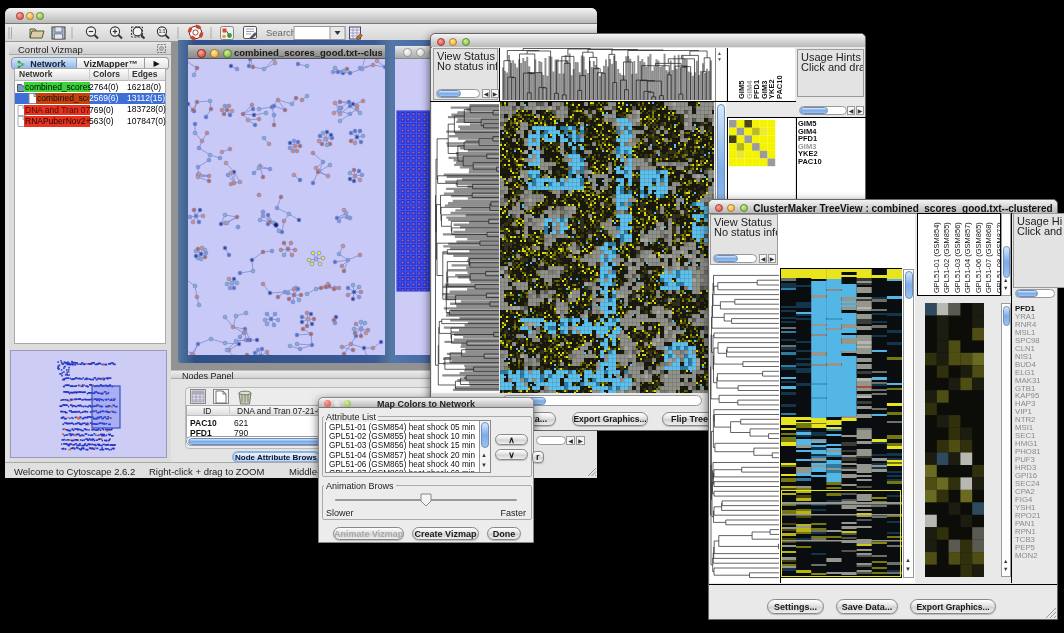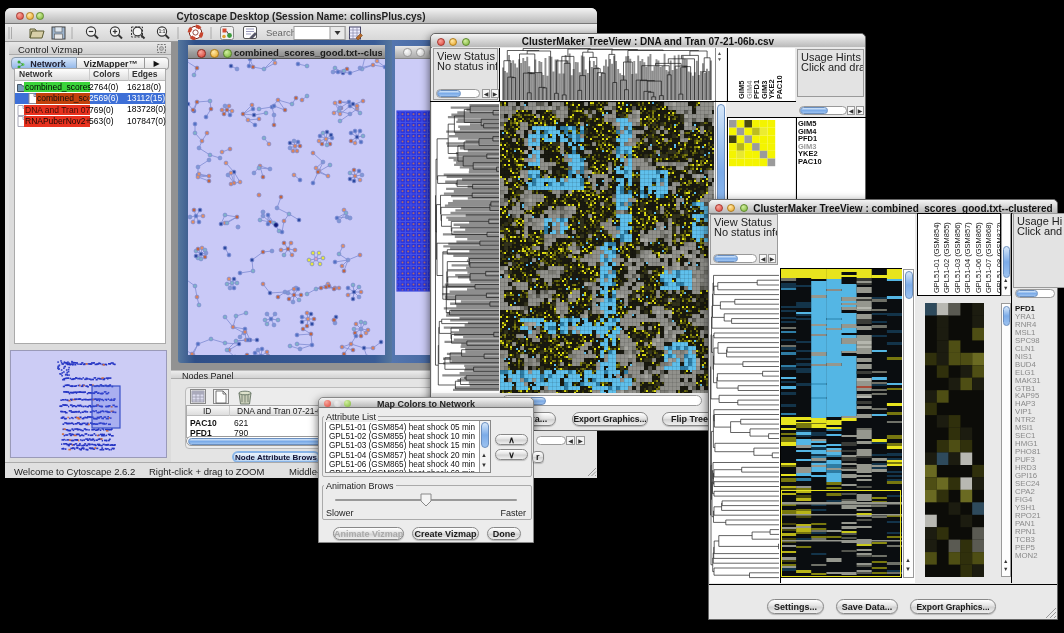--- a/index.html
+++ b/index.html
@@ -13,21 +13,20 @@
 </style></head><body>
 
 
 <div class="win" style="left:5px;top:8px;width:592px;height:470px;background:#e2e2e2;border-radius:6px 6px 0 0;box-shadow:0 2px 8px rgba(0,0,0,0.6)">
   <div class="tbar" style="height:16px;border-radius:6px 6px 0 0"></div>
   <div class="lights">
       <i style="left:11px;top:4px;width:7.5px;height:7.5px;background:radial-gradient(circle at 35% 30%,#f8a89e,#dd4338);border:0.5px solid #a83830"></i>
   <i style="left:21px;top:4px;width:7.5px;height:7.5px;background:radial-gradient(circle at 35% 30%,#ffe9a8,#e9a323);border:0.5px solid #b07f20"></i>
   <i style="left:31px;top:4px;width:7.5px;height:7.5px;background:radial-gradient(circle at 35% 30%,#d2f0a0,#7cb338);border:0.5px solid #5f8a2c"></i>
     </div>
-  <div style="position:absolute;left:0;right:0;top:2.5px;text-align:center;font-size:10px;font-weight:bold;color:#222">Cytoscape Desktop (Session Name: collinsPlus.cys)</div>
 
   <div style="position:absolute;left:0;right:0;top:16px;height:18px;background:linear-gradient(#ececec,#d6d6d6);border-bottom:1px solid #999">
     <svg width="592" height="18">
       <g stroke="#aaa">
           <line x1="4" y1="3" x2="4" y2="15"></line>
           <line x1="6.5" y1="3" x2="6.5" y2="15"></line>
       <line x1="67" y1="3" x2="67" y2="15"></line>
           <line x1="173" y1="3" x2="173" y2="15"></line>
           <line x1="206" y1="3" x2="206" y2="15"></line>
         </g>
@@ -1393,21 +1392,20 @@
   </svg>
 
 
 <div class="win" style="left:430px;top:33px;width:436px;height:398px;background:#e9e9e9;border:1px solid #666;border-radius:5px 5px 0 0;box-shadow:0 3px 10px rgba(0,0,0,0.65)">
   <div class="tbar" style="height:14px;border-radius:5px 5px 0 0"></div>
   <div class="lights">
       <i style="left:6px;top:3.5px;width:8px;height:8px;background:radial-gradient(circle at 35% 30%,#f8a89e,#dd4338);border:0.5px solid #a83830"></i>
   <i style="left:18px;top:3.5px;width:8px;height:8px;background:radial-gradient(circle at 35% 30%,#ffe9a8,#e9a323);border:0.5px solid #b07f20"></i>
   <i style="left:31px;top:3.5px;width:8px;height:8px;background:radial-gradient(circle at 35% 30%,#d2f0a0,#7cb338);border:0.5px solid #5f8a2c"></i>
     </div>
-  <div style="position:absolute;left:0;right:0;top:2px;text-align:center;font-size:10px;font-weight:bold;color:#111">ClusterMaker TreeView : DNA and Tran 07-21-06b.csv</div>
 </div>
 
 <div style="position:absolute;left:432px;top:47px;width:433px;height:383px;background:#e9e9e9"></div>
 <div class="panel" style="left:433px;top:48px;width:65px;height:52px">
   <div class="ptxt">View Status<br>No status info f</div>
   <div class="strack" style="left:2px;top:40px;width:44px;height:9px"></div>
     <div class="sthumb" style="left:3px;top:41px;width:24px;height:7px"></div>
   <div style="position:absolute;left:48px;top:40px;width:8px;height:9px;background:#f8f8f8;border:1px solid #999;font-size:6px;text-align:center;line-height:9px;color:#333">◀</div>
   <div style="position:absolute;left:57px;top:40px;width:8px;height:9px;background:#f8f8f8;border:1px solid #999;font-size:6px;text-align:center;line-height:9px;color:#333">▶</div>
 </div>

